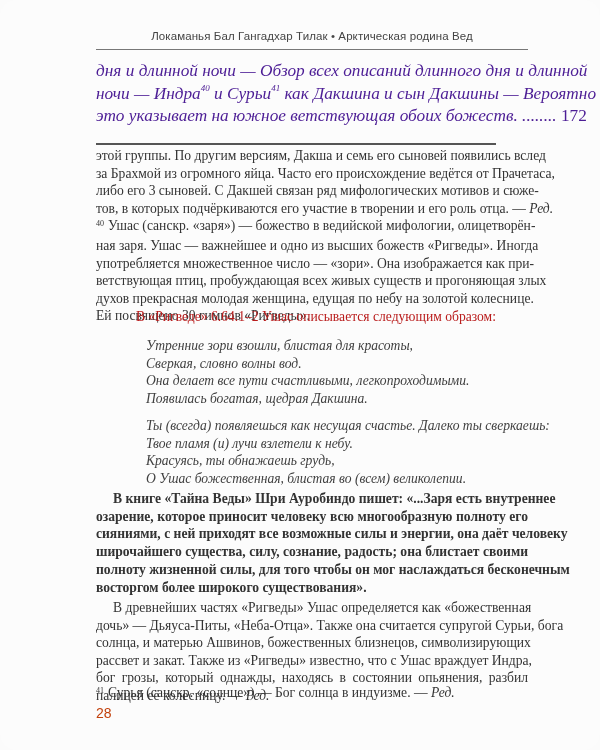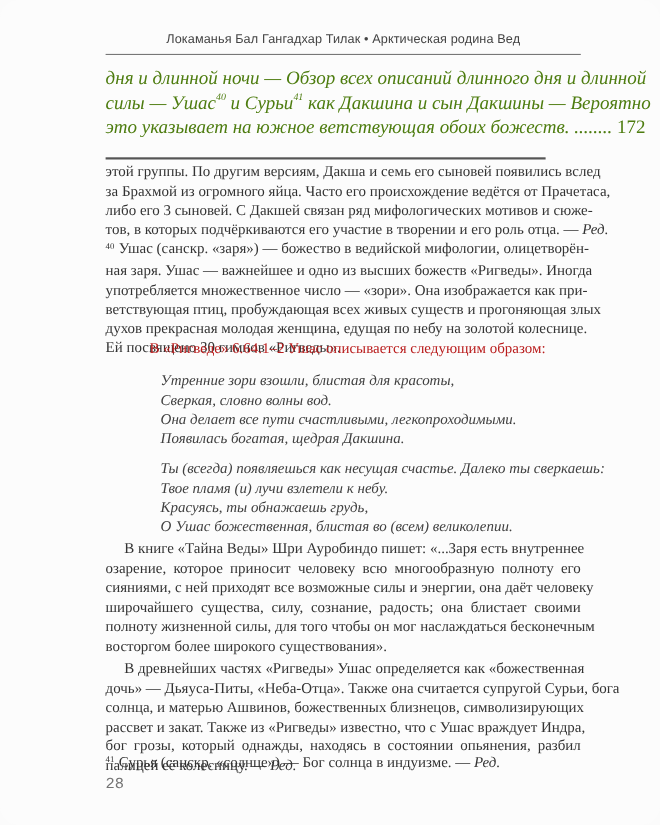--- a/index.html
+++ b/index.html
@@ -10,21 +10,21 @@
   .page { position: absolute; left: 0; top: 0; width: 600px; height: 750px; background: #fcfcfc; border-radius: 17px; }
   .running-head {
     position: absolute; left: 96px; width: 432px; top: 30px;
     text-align: center; font-family: "Liberation Sans", sans-serif; font-size: 11.5px; color: #444;
     letter-spacing: 0.1px;
   }
   .head-rule { position: absolute; left: 96px; width: 432px; top: 49px; height: 1px; background: #777; }
   .toc {
     position: absolute; left: 96px; width: 432px; top: 60px;
     font-family: "Liberation Serif", serif; font-style: italic; font-size: 17.3px; line-height: 22.5px;
-    color: #4d7c0f; text-align: justify;
+    color: #4c1d95; text-align: justify;
   }
   .toc .line { display: block; white-space: nowrap; text-align: justify; text-align-last: justify; }
   .toc .line.last { text-align-last: left; }
   .toc sup { font-size: 9px; line-height: 0; position: relative; top: -1px; }
   .toc .page-num { font-style: normal; }
   .sep-rule { position: absolute; left: 96px; width: 400px; top: 143px; height: 1.5px; background: #555; }
   .body-text {
     position: absolute; left: 96px; width: 432px;
     font-family: "Liberation Serif", serif; font-size: 13.6px; line-height: 17.6px; color: #333;
   }
@@ -32,37 +32,37 @@
   .body-text .ln.last { text-align-last: left; }
   .body-text .ln.indent { padding-left: 17px; }
   .fn1 { top: 147px; }
   .fnmark { font-size: 8px; position: relative; top: -4px; margin-right: 4px; }
   .intro { position: absolute; left: 136px; top: 309px; font-family: "Liberation Serif", serif; font-size: 13.6px; color: #b91c1c; white-space: nowrap; }
   .verse { position: absolute; left: 146px; font-family: "Liberation Serif", serif; font-style: italic; font-size: 13.6px; line-height: 17.6px; color: #404040; }
   .verse .ln { display: block; white-space: nowrap; }
   .verse1 { top: 337px; }
   .verse2 { top: 417px; }
   .main2 { top: 490px; }
-  .main2 .ln { line-height: 17.7px; }
+  .main2 .ln { line-height: 17.7px; font-weight: bold; }
   .main3 { top: 599px; }
   .fn41 { top: 684px; }
-  .page-number { position: absolute; left: 96px; top: 705px; font-family: Liberation Mono, monospace; font-size: 14px; color: #737373; }
+  .page-number { position: absolute; left: 96px; top: 705px; font-family: Liberation Sans, sans-serif; font-size: 14px; color: #c2410c; }
   em.red { font-style: italic; }
 </style>
 </head>
 <body>
 
 <div class="page">
 
   <div class="running-head">Локаманья Бал Гангадхар Тилак • Арктическая родина Вед</div>
   <div class="head-rule"></div>
 
   <div class="toc">
     <span class="line">дня и длинной ночи — Обзор всех описаний длинного дня и длинной</span>
-    <span class="line"><span>силы — Ушас</span><sup>40</sup><span> и Сурьи</span><sup>41</sup><span> как Дакшина и сын Дакшины — Вероятно</span></span>
+    <span class="line"><span>ночи — Индра</span><sup>40</sup><span> и Сурьи</span><sup>41</sup><span> как Дакшина и сын Дакшины — Вероятно</span></span>
     <span class="line last"><span>это указывает на южное ветствующая обоих божеств. ........ </span><span class="page-num">172</span></span>
   </div>
 
   <div class="sep-rule"></div>
 
   <div class="body-text fn1">
     <span class="ln">этой группы. По другим версиям, Дакша и семь его сыновей появились вслед</span>
     <span class="ln">за Брахмой из огромного яйца. Часто его происхождение ведётся от Прачетаса,</span>
     <span class="ln">либо его 3 сыновей. С Дакшей связан ряд мифологических мотивов и сюже-</span>
     <span class="ln last"><span>тов, в которых подчёркиваются его участие в творении и его роль отца. — </span><em class="red">Ред.</em></span>

